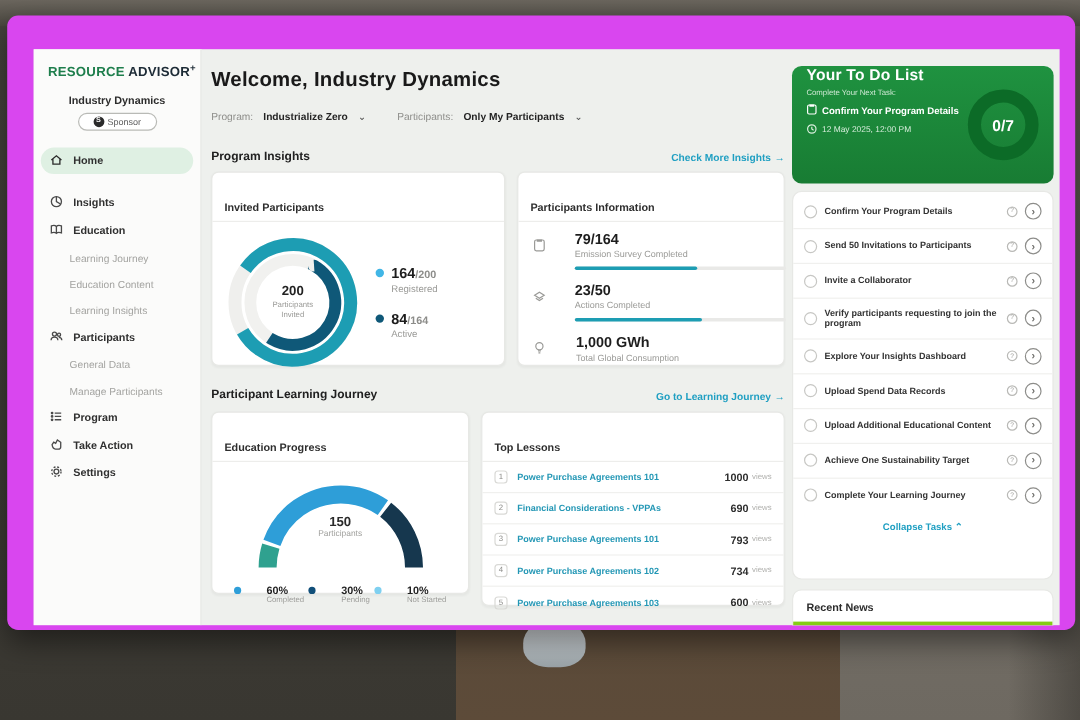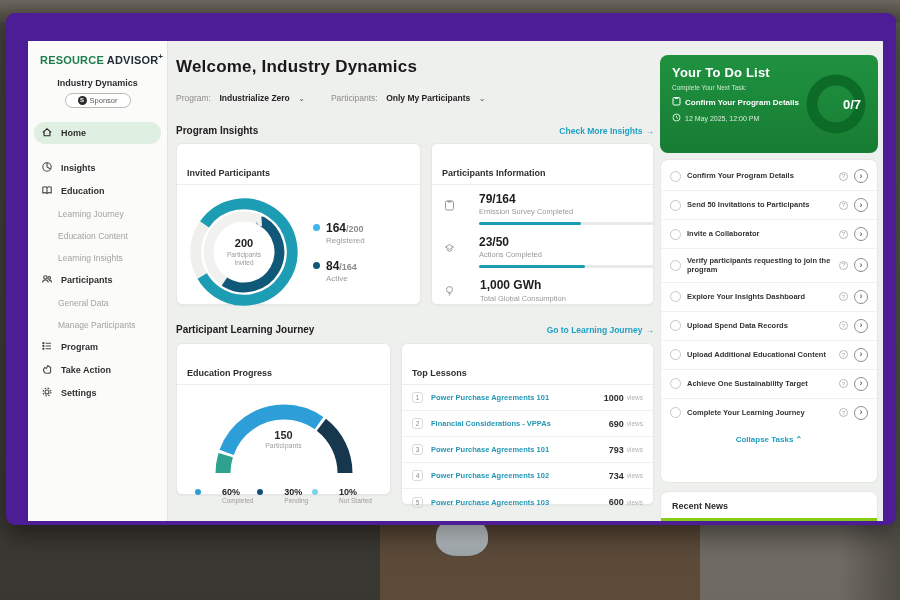--- a/index.html
+++ b/index.html
@@ -8,21 +8,21 @@
 
   
   .bg-top    { position:absolute; left:0; top:0; width:900px; height:22px; background:linear-gradient(180deg,#6b665e,#4a473f); }
   .bg-left   { position:absolute; left:0; top:22px; width:380px; height:578px; background:linear-gradient(180deg,#45423c,#393731); }
   .bg-mid    { position:absolute; left:380px; top:22px; width:320px; height:578px; background:linear-gradient(180deg,#4a443a,#5d4b39); }
   .bg-right  { position:absolute; left:700px; top:22px; width:200px; height:578px; background:linear-gradient(180deg,#817b72,#6e6961); }
   .bg-right-shade { position:absolute; left:840px; top:22px; width:60px; height:578px; background:linear-gradient(90deg,rgba(0,0,0,0),rgba(40,38,34,.45)); }
 
   
   .stand { position:absolute; left:436px; top:516px; width:52px; height:40px; background:linear-gradient(180deg,#e8ecee,#9aa3a8); border-radius:50% 50% 40% 40%; }
-  .monitor { position:absolute; left:6px; top:13px; width:890px; height:512px; background:#4c1d95; border-radius:9px; box-shadow:0 10px 24px rgba(0,0,0,.45); }
+  .monitor { position:absolute; left:6px; top:13px; width:890px; height:512px; background:#d946ef; border-radius:9px; box-shadow:0 10px 24px rgba(0,0,0,.45); }
   .screen { position:absolute; left:22px; top:28px; width:855px; height:480px; background:#eef0ed; overflow:hidden; }
 
   
   .sidebar { position:absolute; left:0; top:0; width:140px; height:480px; background:#fbfbfa; border-right:1px solid #e3e4e1; }
   .logo { padding:11px 0 0 12px; font-size:11px; font-weight:800; letter-spacing:.2px; }
   .logo .p1 { color:#1e7e4c; } .logo .p2 { color:#1d2b36; } .logo sup { font-size:8px; color:#1d2b36; }
   .org { text-align:center; margin-top:12px; font-size:9px; font-weight:700; color:#2c2c2c; }
   .badge { margin:5px auto 0; width:66px; height:15px; border:1px solid #b9bab6; border-radius:9px; background:#fff; display:flex; align-items:center; justify-content:center; gap:3px; }
   .badge .dot { width:9px; height:9px; border-radius:50%; background:#2b2b2b; color:#fff; font-size:6px; font-weight:700; display:flex; align-items:center; justify-content:center; }
   .badge .txt { font-size:7.5px; color:#5a5a5a; }
@@ -90,27 +90,27 @@
 
   .lesson-row { display:flex; align-items:center; padding:0 10px; height:26px; border-bottom:1px solid #f0f0ee; cursor:pointer; }
   .lesson-row:last-child { border-bottom:none; }
   .rank { width:11px; height:11px; border:1px solid #d9d9d6; border-radius:3px; font-size:6.5px; color:#8b8b88; display:flex; align-items:center; justify-content:center; }
   .lesson-title { margin-left:8px; font-size:7.5px; font-weight:700; color:#2397b5; flex:1; }
   .views { font-size:9px; font-weight:800; color:#2e2e2e; }
   .views-unit { font-size:6.5px; color:#b0b0ad; margin-left:3px; }
 
   
   .right { position:absolute; left:632px; top:0; width:218px; height:480px; }
-  .todo-hero { position:absolute; top:14px; left:0; width:218px; height:98px; background:linear-gradient(180deg,#1f9240,#187c33); border-radius:8px; color:#fff; padding:10px 12px; }
+  .todo-hero { position:absolute; top:14px; left:0; width:218px; height:98px; background:linear-gradient(180deg,#1f9240,#187c33); border-radius:8px; color:#fff; padding:0 12px; }
   .todo-hero .t { font-size:13px; font-weight:800; letter-spacing:.2px; }
   .todo-hero .s { font-size:6.5px; color:#cde8d2; margin-top:4px; }
   .todo-hero .task { display:flex; gap:4px; align-items:center; font-size:8px; font-weight:700; margin-top:5px; }
   .todo-hero .when { display:flex; gap:4px; align-items:center; font-size:7px; color:#d9efdd; margin-top:5px; }
   .ring-wrap { position:absolute; right:10px; top:17px; width:64px; height:64px; }
-  .ring-txt { position:absolute; left:16px; top:0; width:64px; height:64px; display:flex; align-items:center; justify-content:center; font-size:13px; font-weight:800; color:#fff; }
+  .ring-txt { position:absolute; left:0; top:0; width:64px; height:64px; display:flex; align-items:center; justify-content:center; font-size:13px; font-weight:800; color:#fff; }
   .todo-card { position:absolute; top:118px; left:0; width:218px; height:324px; background:#fff; border:1px solid #e7e8e5; border-radius:8px; padding:2px 0; }
   .task-row { display:flex; align-items:center; gap:6px; padding:7px 9px; border-bottom:1px solid #f0f0ee; cursor:pointer; }
   .chk { flex:0 0 auto; width:11px; height:11px; border:1.4px solid #c7c7c4; border-radius:50%; background:#fff; }
   .task-lbl { flex:1; font-size:7.5px; font-weight:700; color:#333; line-height:1.25; }
   .q-ic { flex:0 0 auto; width:9px; height:9px; border:1px solid #b9b9b6; border-radius:50%; color:#9b9b98; font-size:5.5px; display:flex; align-items:center; justify-content:center; }
   .go-ic { flex:0 0 auto; width:14px; height:14px; border:1.3px solid #8d8d8a; border-radius:50%; color:#6f6f6c; font-size:9px; font-weight:700; display:flex; align-items:center; justify-content:center; padding-bottom:1px; }
   .collapse { text-align:center; padding:8px 0 4px; font-size:8px; font-weight:800; color:#1f9fc2; cursor:pointer; border-bottom:none; }
   .news-card { position:absolute; top:450px; left:0; width:218px; height:60px; background:#fff; border:1px solid #e7e8e5; border-radius:8px; }
   .news-card .nh { padding:9px 11px 7px; font-size:9px; font-weight:800; color:#2b2b2b; border-bottom:5px solid #84cc16; }
 </style>

